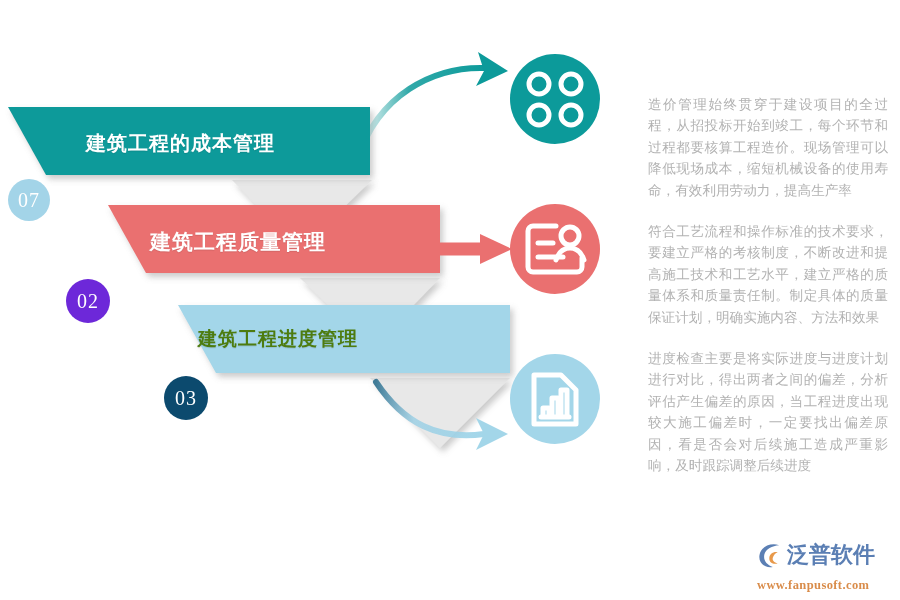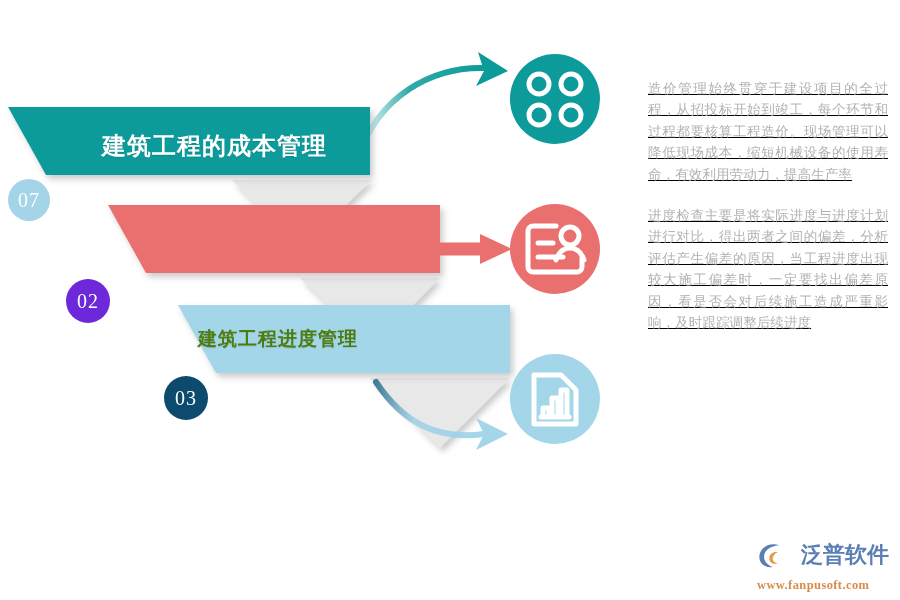--- a/index.html
+++ b/index.html
@@ -36,21 +36,21 @@
   
   .banner-label {
     position: absolute;
     color: #ffffff;
     font-weight: bold;
     letter-spacing: 1px;
     white-space: nowrap;
     pointer-events: none;
     text-shadow: 0 1px 1px rgba(0,0,0,0.10);
   }
-  #banner-label-1 { left: 102px;  top: 130px; font-size: 24px; }
+  #banner-label-1 { left: 86px;  top: 130px; font-size: 20px; }
   #banner-label-2 { left: 150px; top: 228px; font-size: 21px; }
   #banner-label-3 { left: 198px; top: 326px; font-size: 19px; color: #4d7c0f; }
 
   
   .step-badge {
     position: absolute;
     border-radius: 50%;
     display: flex;
     align-items: center;
     justify-content: center;
@@ -60,23 +60,22 @@
     letter-spacing: 1px;
   }
   #step-badge-1 { left: 8px;  top: 179px; width: 42px; height: 42px; background: #a3d4e8; }
   #step-badge-2 { left: 66px; top: 279px; width: 44px; height: 44px; background: #6d28d9; }
   #step-badge-3 { left: 164px;top: 376px; width: 44px; height: 44px; background: #0c4a6e; }
 
   
   #text-column {
     position: absolute;
     left: 648px;
-    top: 78px;
+    top: 94px;
     width: 240px;
-    text-decoration: underline;
   }
   .body-paragraph {
     color: #b2b2b2;
     font-size: 13.6px;
     line-height: 21.4px;
     text-align: justify;
     margin-bottom: 20px;
     font-family: "DejaVu Sans", "Liberation Sans", sans-serif;
   }
   #paragraph-3 { margin-bottom: 0; }
@@ -85,21 +84,21 @@
   #brand-logo {
     position: absolute;
     left: 756px;
     bottom: 12px;
     width: 140px;
     height: 48px;
   }
   #logo-row {
     display: flex;
     align-items: center;
-    gap: 17px;
+    gap: 3px;
     height: 30px;
   }
   #logo-mark {
     width: 28px; height: 28px;
     flex: 0 0 28px;
   }
   #logo-wordmark {
     font-size: 22px;
     font-weight: bold;
     color: #5b7fb4;
@@ -196,29 +195,31 @@
           <path d="M 534,375 L 534,424 L 576,424 L 576,390 L 561,375 Z"></path>
           <path d="M 543,415 L 543,408 L 549,408 L 549,415"></path>
           <path d="M 552,415 L 552,398 L 558,398 L 558,415"></path>
           <path d="M 561,415 L 561,390 L 567,390 L 567,415"></path>
           <line x1="541" y1="417" x2="569" y2="417"></line>
         </g>
       </g>
     </svg>
 
     <div class="banner-label" id="banner-label-1">建筑工程的成本管理</div>
+    <div class="banner-label" id="banner-label-2">建筑工程质量管理</div>
     <div class="banner-label" id="banner-label-3">建筑工程进度管理</div>
 
     <div class="step-badge" id="step-badge-1">07</div>
     <div class="step-badge" id="step-badge-2">02</div>
     <div class="step-badge" id="step-badge-3">03</div>
   </div>
 
   <div id="text-column">
     <p class="body-paragraph" id="paragraph-1">造价管理始终贯穿于建设项目的全过程，从招投标开始到竣工，每个环节和过程都要核算工程造价。现场管理可以降低现场成本，缩短机械设备的使用寿命，有效利用劳动力，提高生产率</p>
+    <p class="body-paragraph" id="paragraph-2">符合工艺流程和操作标准的技术要求，要建立严格的考核制度，不断改进和提高施工技术和工艺水平，建立严格的质量体系和质量责任制。制定具体的质量保证计划，明确实施内容、方法和效果</p>
     <p class="body-paragraph" id="paragraph-3">进度检查主要是将实际进度与进度计划进行对比，得出两者之间的偏差，分析评估产生偏差的原因，当工程进度出现较大施工偏差时，一定要找出偏差原因，看是否会对后续施工造成严重影响，及时跟踪调整后续进度</p>
   </div>
 
   <div id="brand-logo">
     <div id="logo-row">
       <svg id="logo-mark" viewBox="0 0 40 40">
         <path d="M 33,6 C 21,2 7,8 5,20 C 3,32 13,39 24,37 C 15,34 10,27 12,19 C 14,11 23,7 33,6 Z" fill="#5b7fb4"></path>
         <path d="M 31,16 C 24,15 19,19 19,25 C 19,31 25,34 31,32 C 26,31 23,28 24,24 C 25,20 28,17 31,16 Z" fill="#e8994a"></path>
       </svg>
       <span id="logo-wordmark">泛普软件</span>

